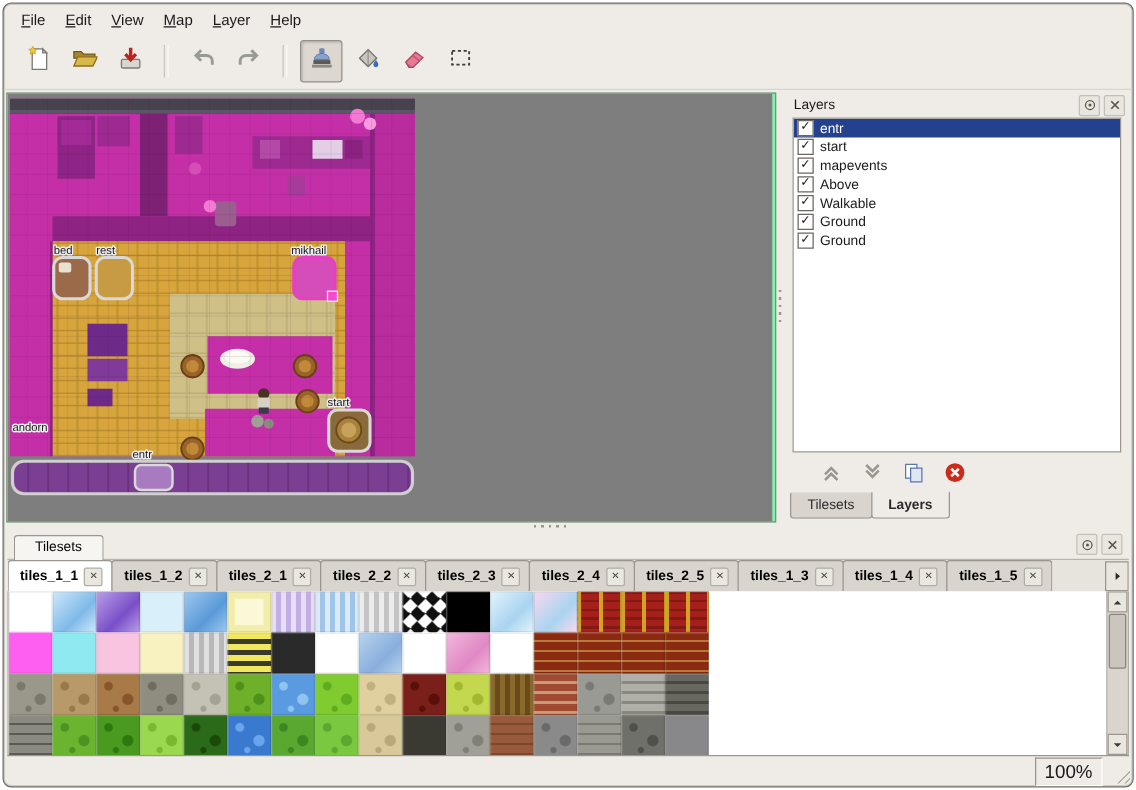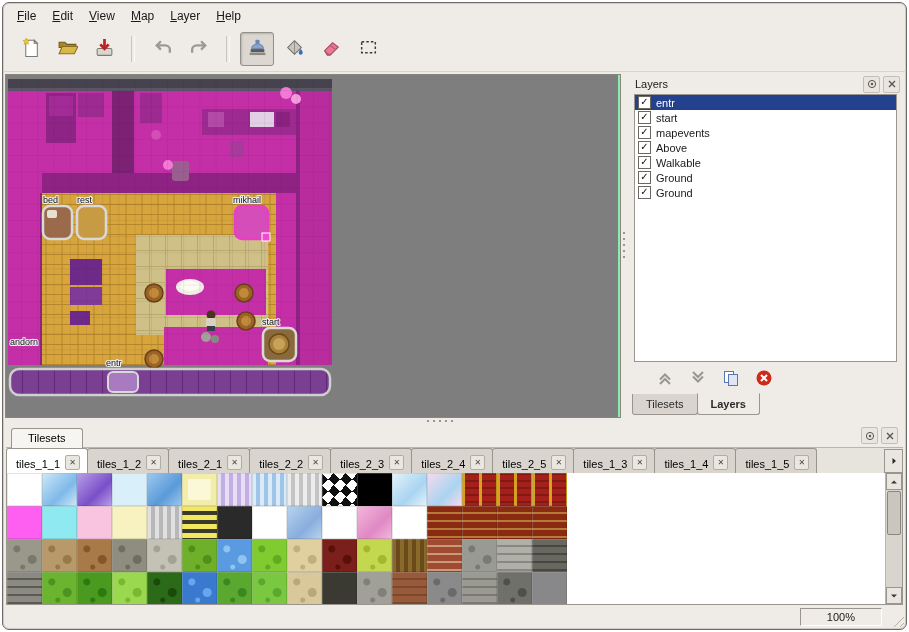--- a/index.html
+++ b/index.html
@@ -53,38 +53,38 @@
   .grip-h{position:absolute;top:2px;left:47%;height:2px;width:28px;
     background:repeating-linear-gradient(90deg,#9a968f 0 2px,transparent 2px 6px);}
   
   .tilesets{margin:0 3px;height:181px;display:flex;flex-direction:column;}
   .ts-head{height:23px;display:flex;align-items:flex-end;padding:0 5px;border-bottom:1px solid #b8b4ae;}
   .ts-title-tab{padding:3px 16px 4px 16px;font-size:11px;background:#f7f5f1;border:1px solid #9a968f;border-bottom:none;
     border-radius:3px 3px 0 0;position:relative;top:1px;}
   .ts-spacer{flex:1;}
   .ts-head .dock-btn{margin-bottom:3px;}
   .ts-tabrow{height:25px;display:flex;align-items:flex-end;background:#e7e3dd;position:relative;padding-right:18px;overflow:hidden;}
-  .ts-tab{display:flex;align-items:flex-end;gap:5px;padding:3px 7px 3px 9px;font-size:11px;background:#d9d5ce;
-    border:1px solid #9a968f;border-bottom:none;border-radius:3px 3px 0 0;margin-right:-1px;white-space:nowrap;flex:0 0 auto;height:18px;}
+  .ts-tab{display:flex;align-items:center;gap:5px;padding:3px 7px 3px 9px;font-size:11px;background:#d9d5ce;
+    border:1px solid #9a968f;border-bottom:none;border-radius:3px 3px 0 0;margin-right:-1px;white-space:nowrap;flex:0 0 auto;height:18px;font-weight:bold;}
   .ts-tab.active{background:#ffffff;position:relative;z-index:2;}
   .ts-close{width:13px;height:13px;border:1px solid #b0aca6;border-radius:2px;background:#eae6e0;display:grid;
     place-items:center;font-size:8px;color:#4a4a45;line-height:1;}
   .ts-arrow{position:absolute;right:0;top:1px;bottom:0;width:17px;border:1px solid #9a968f;background:#e9e5df;
     display:grid;place-items:center;z-index:3;}
   .ts-body{flex:1;display:flex;background:#ffffff;border:1px solid #9a968f;border-top:none;min-height:0;}
   .tile-grid{flex:1;display:grid;grid-template-columns:repeat(16,35px);grid-auto-rows:33px;align-content:start;
     overflow:hidden;background:#fff;}
   .tile{box-shadow:inset 0 0 0 1px rgba(0,0,0,.10),inset 1px 1px 0 rgba(255,255,255,.22);}
   .ts-scrollbar{width:16px;display:flex;flex-direction:column;background:#d9d5ce;border-left:1px solid #b8b4ae;}
   .sb-btn{height:15px;background:#e9e5df;border:1px solid #9a968f;display:grid;place-items:center;}
   .sb-thumb{height:42px;margin:1px;background:#cac6be;border:1px solid #8a867f;border-radius:2px;}
   .sb-track{flex:1;}
   
   .statusbar{height:24px;display:flex;align-items:center;justify-content:flex-end;padding:0 8px;position:relative;}
-  .status-zoom{font-size:11px;color:#1a1a1a;padding:2px 26px;margin-right:16px;
+  .status-zoom{font-size:15px;color:#1a1a1a;padding:2px 7px;margin-right:16px;
     border:1px solid;border-color:#9a968f #ffffff #ffffff #9a968f;}
   .resize-grip{position:absolute;right:2px;bottom:2px;width:13px;height:13px;
     background:repeating-linear-gradient(135deg,transparent 0 3px,#b4b0a9 3px 4px);
     clip-path:polygon(100% 0,100% 100%,0 100%);}
   .map-label{font-size:9px;fill:#14141a;paint-order:stroke;stroke:#eeeeee;stroke-width:2.2px;stroke-linejoin:round;}
 </style>
 </head>
 <body>
 
 <div class="window">

